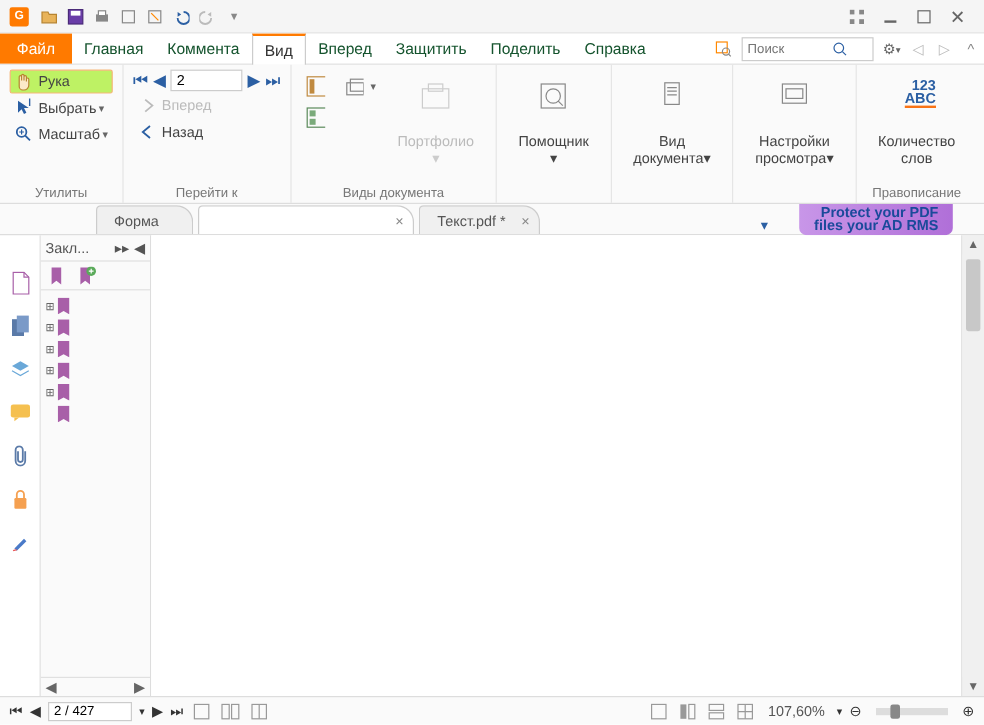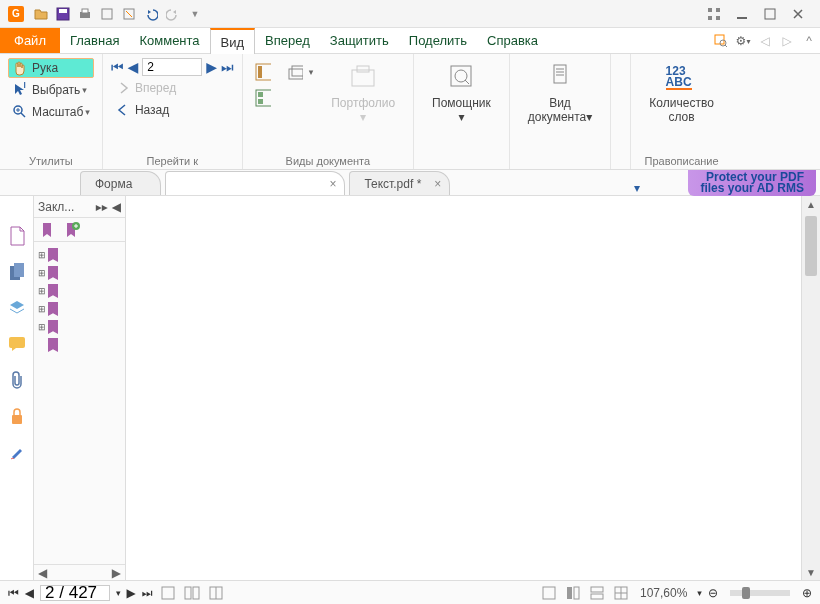--- a/index.html
+++ b/index.html
@@ -21,38 +21,38 @@
 .searchbox { display: flex; align-items: center; border: 1px solid #ccc; height: 20px; margin: 3px 4px; padding: 0 4px; width: 110px; }
 .searchbox input { border: none; outline: none; width: 70px; font-size: 11px; color: #999; }
 .tabs-row .icon-btn { width: 18px; height: 18px; margin: 4px 2px; display: flex; align-items: center; justify-content: center; cursor: pointer; color: #666; }
 
 
 .ribbon { height: 116px; background: #fafafa; border-bottom: 1px solid #ddd; display: flex; }
 .ribbon-group { border-right: 1px solid #e5e5e5; padding: 4px 8px 2px 8px; display: flex; flex-direction: column; }
 .ribbon-group-body { flex: 1; display: flex; align-items: flex-start; gap: 4px; }
 .ribbon-group-label { text-align: center; color: #777; font-size: 11px; padding-top: 2px; }
 .rbtn { display: flex; align-items: center; padding: 2px 4px; cursor: pointer; color: #444; }
-.rbtn.sel { background: #5eead4; border: 1px solid #f5b678; border-radius: 2px; padding: 1px 3px; }
+.rbtn.sel { background: #bef264; border: 1px solid #f5b678; border-radius: 2px; padding: 1px 3px; }
 .rbtn .ico { width: 16px; height: 16px; margin-right: 4px; display: flex; align-items: center; justify-content: center; }
 .rbtn .dd { margin-left: 2px; color: #666; font-size: 9px; }
 .vstack { display: flex; flex-direction: column; gap: 2px; }
 .page-nav { display: flex; align-items: center; gap: 4px; }
 .page-input { width: 60px; height: 18px; border: 1px solid #ccc; padding: 0 4px; font-size: 12px; }
 .nav-arrow { color: #2b5fa3; cursor: pointer; font-size: 14px; }
 .bigbtn { display: flex; flex-direction: column; align-items: center; justify-content: center; padding: 4px 10px; cursor: pointer; color: #444; text-align: center; }
-.bigbtn .ico { width: 32px; height: 32px; display: flex; align-items: flex-start; justify-content: center; font-size: 22px; margin-bottom: 2px; }
+.bigbtn .ico { width: 32px; height: 32px; display: flex; align-items: flex-end; justify-content: center; font-size: 22px; margin-bottom: 17px; }
 .bigbtn .lbl { font-size: 12px; line-height: 14px; }
 .bigbtn.dis { color: #bbb; }
 
 
 .doctabs { height: 26px; background: #fafafa; display: flex; align-items: flex-end; border-bottom: 1px solid #ddd; padding-left: 80px; position: relative; }
 .doctab { height: 24px; padding: 0 28px 0 14px; border: 1px solid #ccc; border-bottom: none; border-radius: 4px 14px 0 0; margin-right: 4px; display: flex; align-items: center; font-size: 12px; color: #555; position: relative; cursor: pointer; background: #f0f0f0; }
 .doctab.active { background: #fff; }
 .doctab .x { position: absolute; right: 8px; color: #888; cursor: pointer; }
-.ad-banner { position: absolute; right: 4px; top: 0; background: linear-gradient(90deg, #c896e8, #b06fd8); color: #002d7a; font-size: 10px; font-weight: bold; padding: 2px 12px; line-height: 11px; text-align: right; border-radius: 0 0 6px 6px; }
+.ad-banner { position: absolute; right: 26px; top: 0; background: linear-gradient(90deg, #c896e8, #b06fd8); color: #002d7a; font-size: 10px; font-weight: bold; padding: 2px 12px; line-height: 11px; text-align: right; border-radius: 0 0 6px 6px; }
 .ad-banner .s1 { color: #1a4a9a; }
 .doctabs .menu-dd { position: absolute; right: 180px; color: #2b5fa3; cursor: pointer; }
 
 
 .main { display: flex; height: 384px; }
 .sidetool { width: 34px; background: #fff; border-right: 1px solid #ddd; display: flex; flex-direction: column; align-items: center; padding-top: 30px; gap: 16px; }
 .sidetool .sicon { width: 20px; height: 20px; cursor: pointer; display: flex; align-items: center; justify-content: center; }
 .panel { width: 92px; background: #fafafa; border-right: 1px solid #ddd; display: flex; flex-direction: column; }
 .panel-head { height: 22px; display: flex; align-items: center; padding: 0 4px; border-bottom: 1px solid #e0e0e0; font-size: 11px; color: #555; }
 .panel-head .sp { flex: 1; }
@@ -65,21 +65,21 @@
 .panel-scroll { height: 16px; border-top: 1px solid #e0e0e0; display: flex; align-items: center; justify-content: space-between; padding: 0 4px; color: #666; font-size: 10px; }
 .doc-area { flex: 1; background: #fff; position: relative; border-right: 1px solid #ddd; }
 .doc-vscroll { width: 18px; background: #f0f0f0; display: flex; flex-direction: column; align-items: center; }
 .doc-vscroll .arrow { height: 16px; width: 100%; display: flex; align-items: center; justify-content: center; color: #666; cursor: pointer; font-size: 10px; }
 .doc-vscroll .track { flex: 1; background: #f0f0f0; width: 100%; position: relative; }
 .doc-vscroll .thumb { position: absolute; top: 4px; left: 3px; right: 3px; height: 60px; background: #c8c8c8; border-radius: 2px; }
 
 
 .statusbar { height: 24px; background: #fafafa; border-top: 1px solid #ddd; display: flex; align-items: center; padding: 0 8px; gap: 6px; color: #555; }
 .statusbar .nav-a { color: #333; cursor: pointer; font-size: 12px; }
-.statusbar .pginput { width: 70px; height: 16px; border: 1px solid #ccc; font-size: 17px; padding: 0 4px; }
+.statusbar .pginput { width: 70px; height: 16px; border: 1px solid #ccc; font-size: 11px; padding: 0 4px; }
 .statusbar .sicon { width: 18px; height: 16px; cursor: pointer; display: flex; align-items: center; justify-content: center; color: #777; }
 .statusbar .sp { flex: 1; }
 .statusbar .zl { width: 60px; height: 6px; background: #ddd; position: relative; margin: 0 6px; }
 .statusbar .zl .knob { width: 8px; height: 12px; background: #888; position: absolute; left: 20%; top: -3px; border-radius: 2px; }
 
 svg { display: block; }
 </style>
 </head>
 <body>
 
@@ -162,20 +162,27 @@
   <div class="tab">Поделить</div>
   <div class="tab">Справка</div>
   <div class="spacer"></div>
   <div class="icon-btn">
       <svg width="14" height="14">
         <rect x="1" y="1" width="9" height="9" fill="none" stroke="#f80"></rect>
         <circle cx="9" cy="9" r="3" fill="none" stroke="#888"></circle>
         <path d="M11 11l2 2" stroke="#888"></path>
       </svg>
     </div>
+  <div class="searchbox">
+    <input placeholder="Поиск" style="">
+    <svg width="14" height="14" style="cursor:pointer">
+        <circle cx="6" cy="6" r="4" fill="none" stroke="#2b5fa3"></circle>
+        <path d="M9 9l3 3" stroke="#2b5fa3"></path>
+      </svg>
+  </div>
   <div class="icon-btn">⚙<span style="font-size:8px">▾</span></div>
   <div class="icon-btn" style="color:#bbb">◁</div>
   <div class="icon-btn" style="color:#bbb">▷</div>
   <div class="icon-btn" style="color:#888">^</div>
 </div>
 
 <div class="ribbon">
   <div class="ribbon-group">
     <div class="ribbon-group-body">
       <div class="vstack">
@@ -317,20 +324,32 @@
             </svg>
           </span>
         <span class="lbl">Вид</span>
         <span class="lbl"><span>документа</span><span class="dd">▾</span></span>
       </div>
     </div>
     <div class="ribbon-group-label">&nbsp;</div>
   </div>
 
   <div class="ribbon-group">
+    <div class="ribbon-group-body">
+      <div class="bigbtn">
+        <span class="ico">
+            <svg width="28" height="28">
+              <rect x="4" y="4" width="20" height="16" fill="none" stroke="#888"></rect>
+              <rect x="7" y="8" width="14" height="8" fill="none" stroke="#888"></rect>
+            </svg>
+          </span>
+        <span class="lbl">Настройки</span>
+        <span class="lbl"><span>просмотра</span><span class="dd">▾</span></span>
+      </div>
+    </div>
     <div class="ribbon-group-label">&nbsp;</div>
   </div>
 
   <div class="ribbon-group" style="border-right:none">
     <div class="ribbon-group-body">
       <div class="bigbtn">
         <span class="ico" style="flex-direction:column;font-size:11px;line-height:11px;color:#2b5fa3;font-weight:bold">
             <span>123</span>
             <span style="border-bottom:2px solid #f97316">ABC</span>
           </span>

